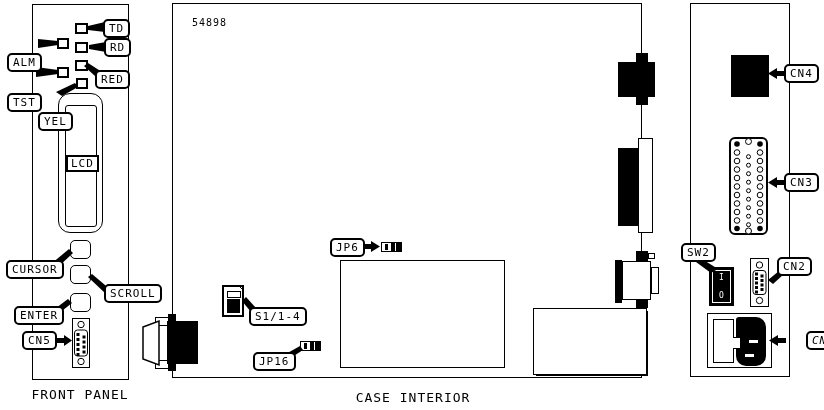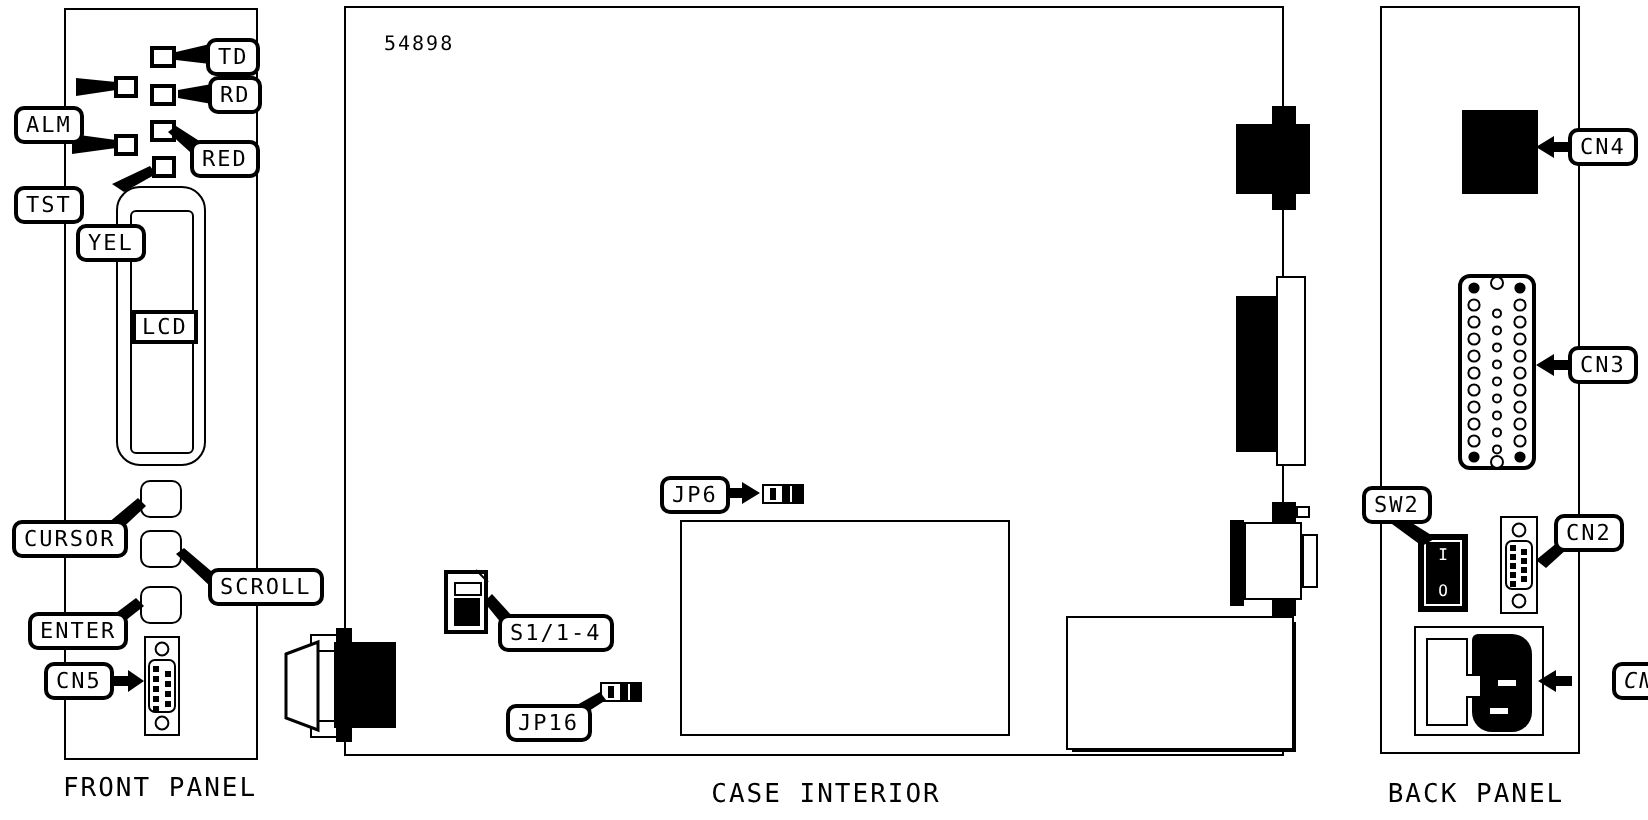--- a/index.html
+++ b/index.html
@@ -128,21 +128,20 @@
   <div class="callout" style="left:777px;top:257px;">CN2</div>
 
   <div class="box" style="left:707px;top:313px;width:65px;height:55px;"></div>
   <div class="box" style="left:713px;top:319px;width:21px;height:44px;"></div>
   <div class="abs" style="left:736px;top:317px;width:30px;height:49px;background:#000;border-radius:3px 10px 10px 10px;z-index:2;"></div>
   <div class="abs" style="left:733px;top:337px;width:7px;height:10px;background:#fff;border:1px solid #000;border-left:none;z-index:3;"></div>
   <div class="abs" style="left:749px;top:340px;width:9px;height:3px;background:#fff;z-index:3;"></div>
   <div class="abs" style="left:745px;top:354px;width:9px;height:3px;background:#fff;z-index:3;"></div>
   <div class="callout" style="left:806px;top:331px;font-style:italic;">CN1</div>
 
-  <div class="title" style="left:688px;top:390px;width:100px;">BACK PANEL</div>
 
   <svg id="overlay" width="824" height="410" viewBox="0 0 824 410">
     <defs>
       <g id="cn3r">
         <circle cx="737" cy="0" r="2.8" class="pin-o"></circle>
         <circle cx="760" cy="0" r="2.8" class="pin-o"></circle>
         <circle cx="748.5" cy="4.2" r="2" class="pin-o"></circle>
       </g>
     </defs>
 

